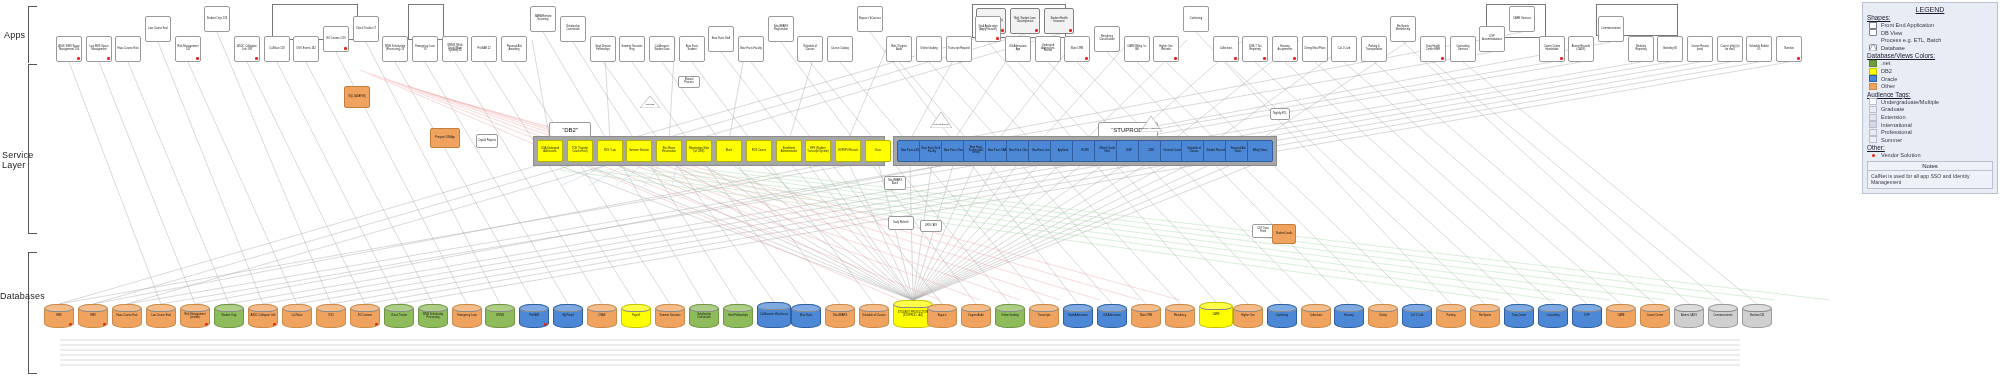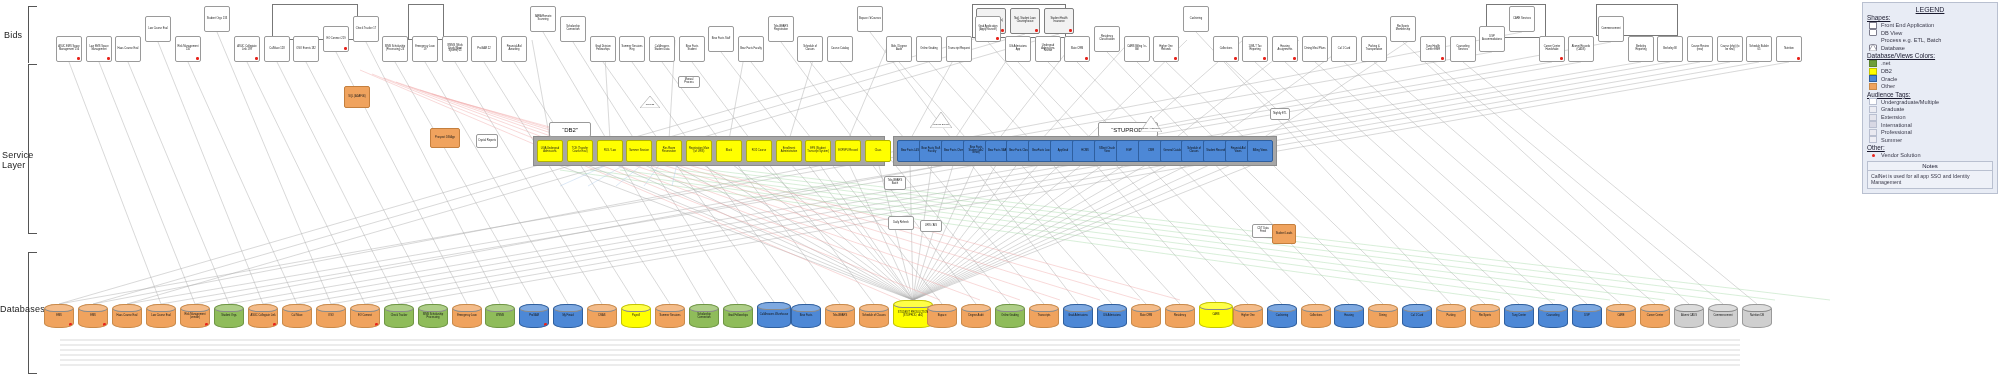--- a/index.html
+++ b/index.html
@@ -248,27 +248,27 @@
     <g stroke="#a8c8e8" stroke-width="0.45" fill="none" opacity=".9" id="g-blue">
         <path d="M640 150 L560 186"></path>
         <path d="M650 150 L588 186"></path>
         <path d="M660 150 L616 186"></path>
         <path d="M670 150 L644 186"></path>
         <path d="M680 150 L672 186"></path>
       </g>
   </svg>
 
   <div class="lane-brace t" style="left:28px;top:6px;height:56px;width:8px;"></div>
-  <div class="lane-label" style="left:4px;top:30px;">Bids</div>
+  <div class="lane-label" style="left:4px;top:30px;">Apps</div>
 
   <div class="lane-brace t b" style="left:28px;top:64px;height:168px;width:8px;"></div>
   <div class="lane-label" style="left:2px;top:150px;width:26px;line-height:1.15;">Service<br>Layer</div>
 
   <div class="lane-brace t b" style="left:28px;top:252px;height:120px;width:8px;"></div>
-  <div class="lane-label" style="left:0px;top:304px;">Databases</div>
+  <div class="lane-label" style="left:0px;top:291px;">Databases</div>
 
   <div class="dashbox" style="left:272px;top:4px;width:84px;height:34px;"></div>
   <div class="dashbox" style="left:408px;top:4px;width:34px;height:34px;"></div>
   <div class="dashbox" style="left:972px;top:4px;width:92px;height:32px;"></div>
   <div class="dashbox" style="left:1486px;top:4px;width:58px;height:32px;"></div>
   <div class="dashbox" style="left:1596px;top:4px;width:80px;height:30px;"></div>
 
   <div class="band" style="left:533px;top:136px;width:350px;height:28px;"></div>
   <div class="band-cap" style="left:549px;top:122px;width:40px;height:13px;">“DB2”</div>
 

